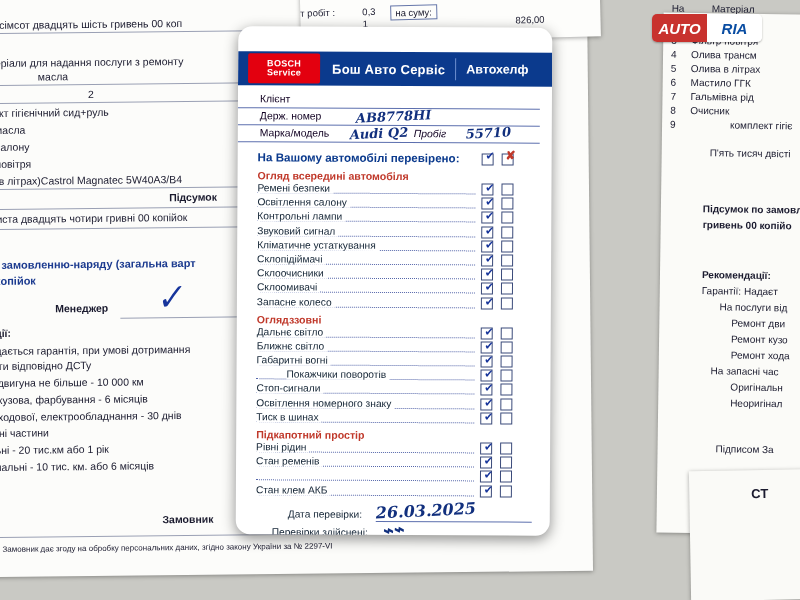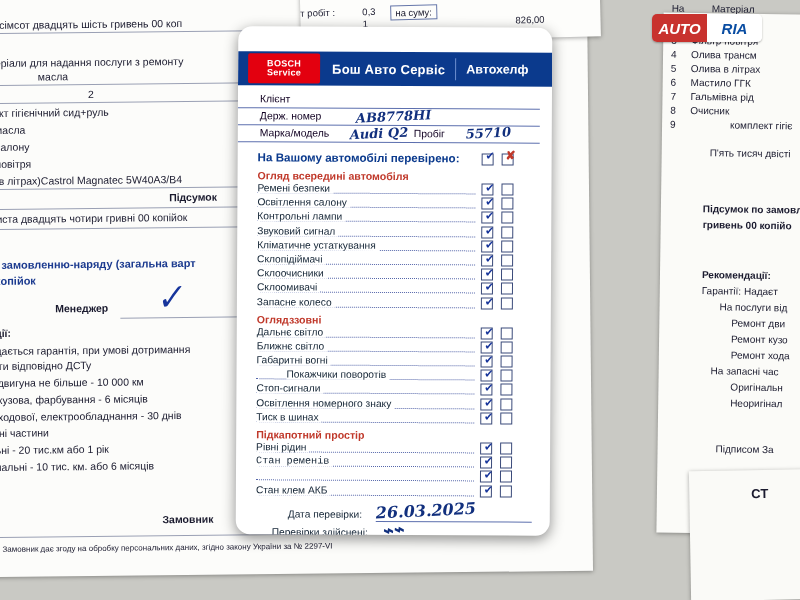--- a/index.html
+++ b/index.html
@@ -217,21 +217,21 @@
     </div>
     <div class="fieldline">
       <span class="l">Держ. номер</span>
       <span class="u"></span>
       <span class="hand" style="left:118px;top:-2px;">AB8778HI</span>
     </div>
     <div class="fieldline">
       <span class="l">Марка/модель</span>
       <span class="u"></span>
       <span class="hand" style="left:112px;top:-2px;">Audi Q2</span>
-      <span class="l" style="position:absolute;left:176px;top:0;">Пробіг</span>
+      <span class="l" style="position:absolute;left:176px;top:0;font-style:italic;">Пробіг</span>
       <span class="hand" style="left:228px;top:-3px;">55710</span>
     </div>
 
     <div id="banner">
       <span>На Вашому автомобілі перевірено:</span>
       <span class="cbx c1" style="top:2px;"></span>
       <span class="tick">✔</span>
       <span class="cbx c2" style="top:2px;"></span>
       <span class="xmark">✘</span>
     </div>
@@ -355,21 +355,21 @@
     <div class="section">Підкапотний простір</div>
     <div class="row">
         <span class="dots"></span>
         <span class="lbl" style="background:#fff;padding-right:3px;">Рівні рідин</span>
         <span class="cbx c1"></span>
         <span class="tick">✔</span>
         <span class="cbx c2"></span>
       </div>
     <div class="row">
         <span class="dots"></span>
-        <span class="lbl" style="background:#fff;padding-right:3px;font-family:Liberation Mono, monospace;">Стан ременів</span>
+        <span class="lbl" style="background:#fff;padding-right:3px;">Стан ременів</span>
         <span class="cbx c1"></span>
         <span class="tick">✔</span>
         <span class="cbx c2"></span>
       </div>
     <div class="row">
         <span class="dots"></span>
         <span class="cbx c1"></span>
         <span class="tick">✔</span>
         <span class="cbx c2"></span>
       </div>

